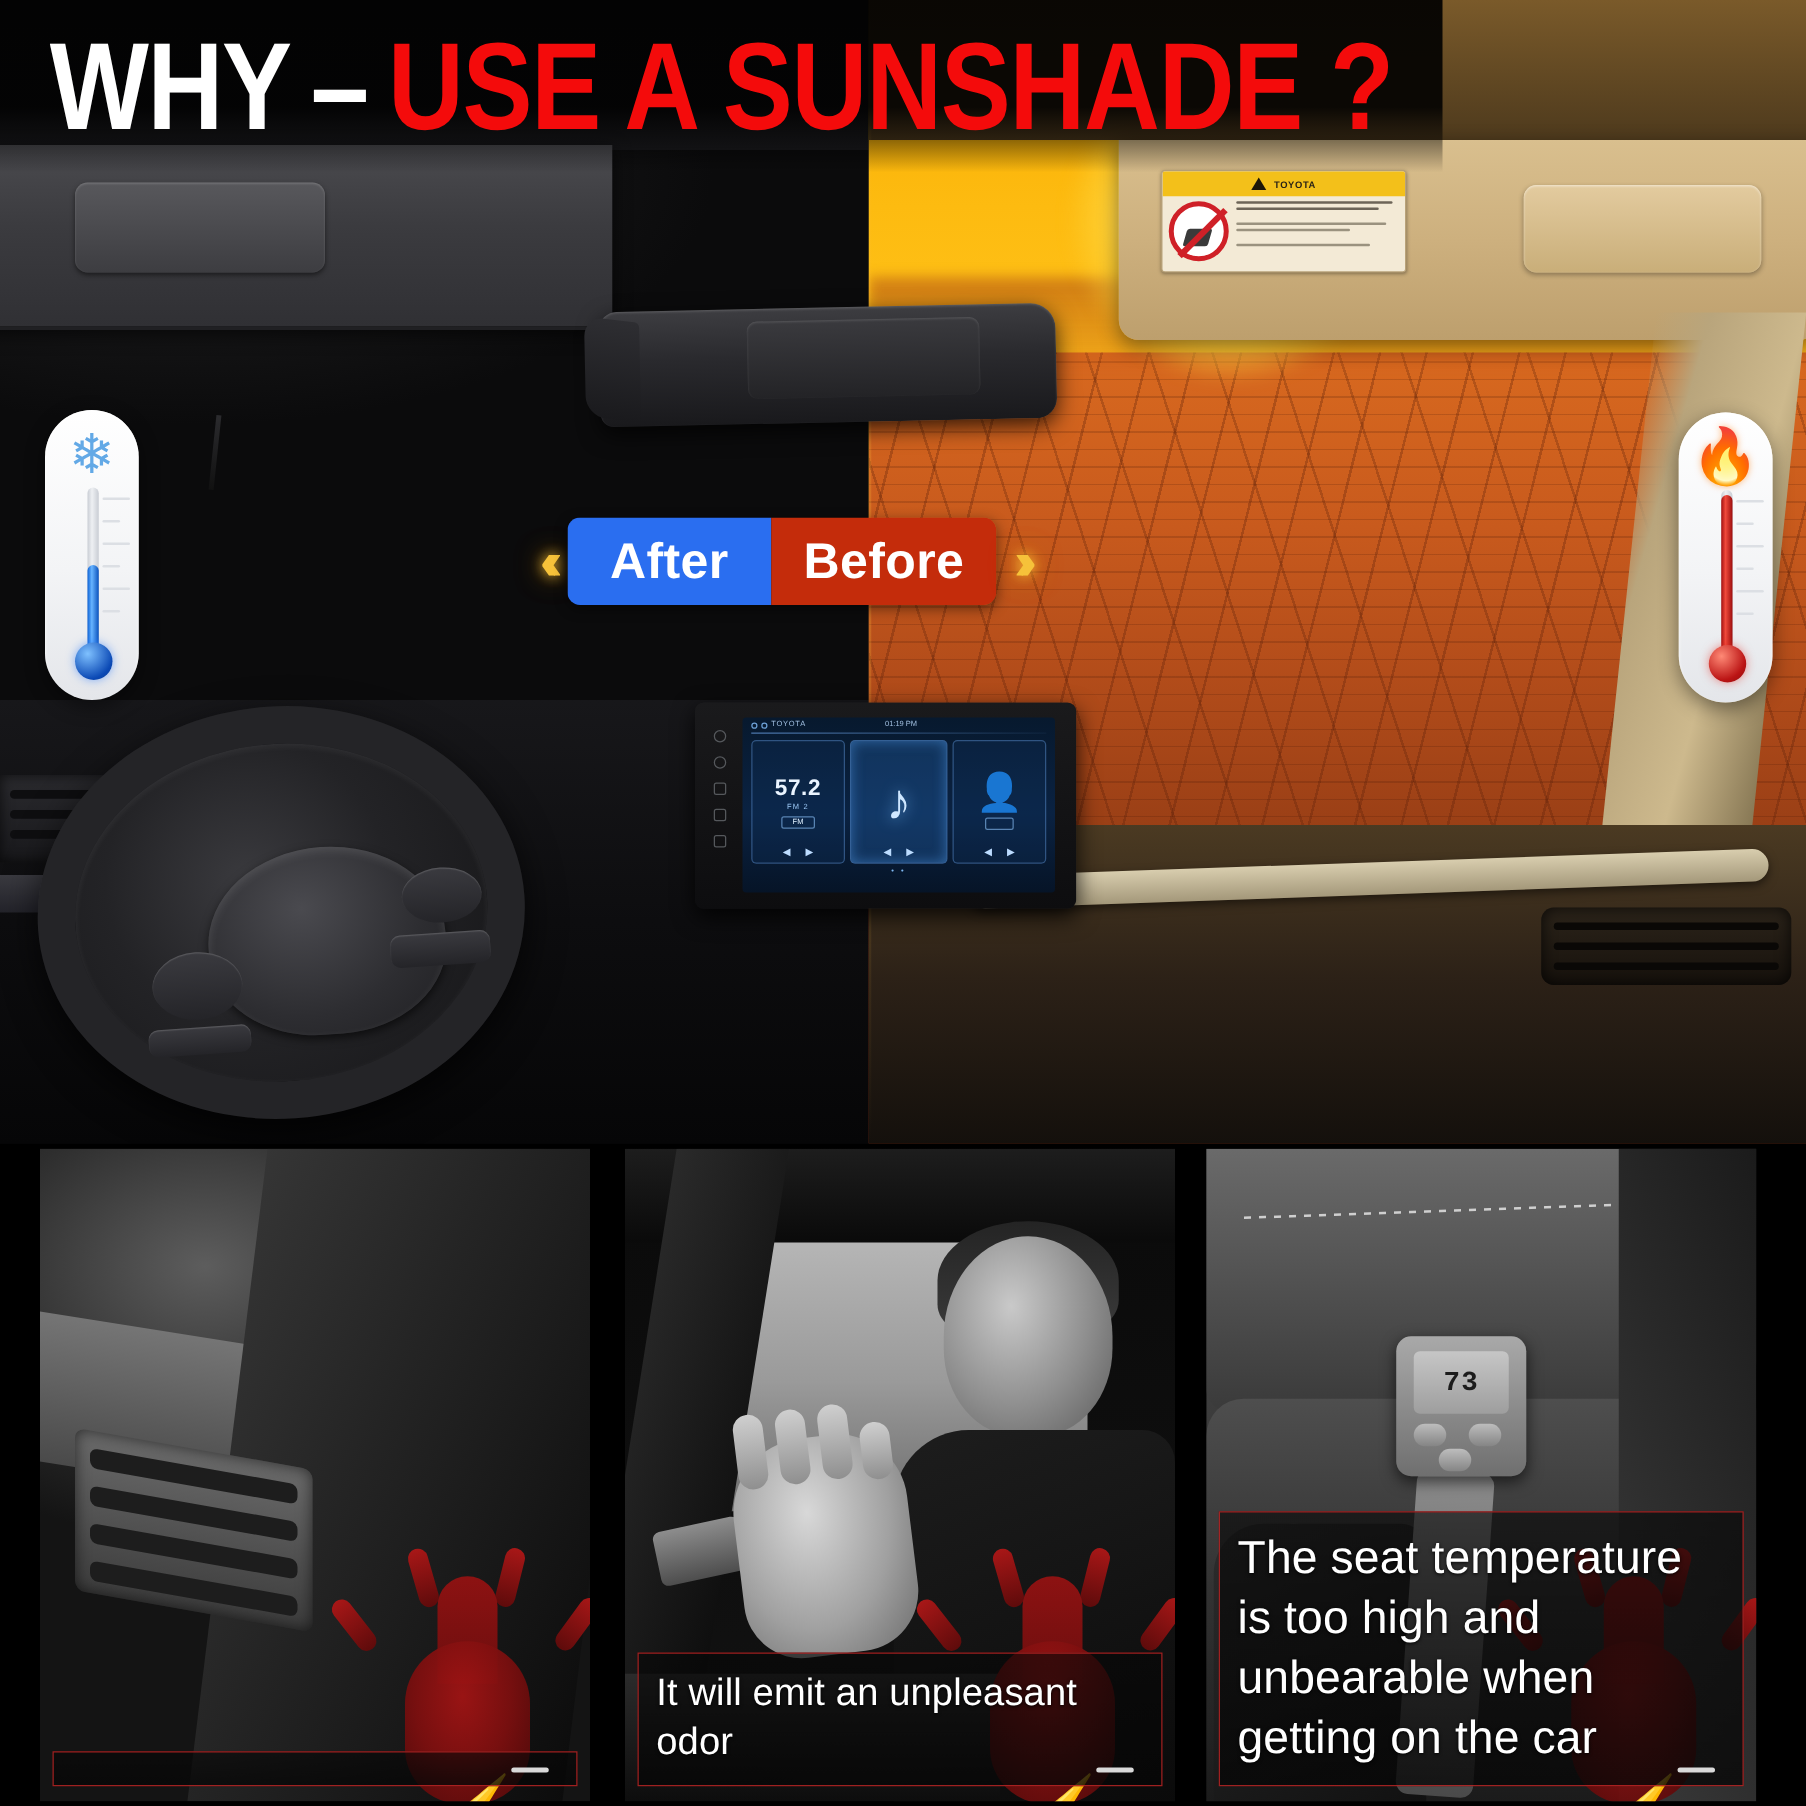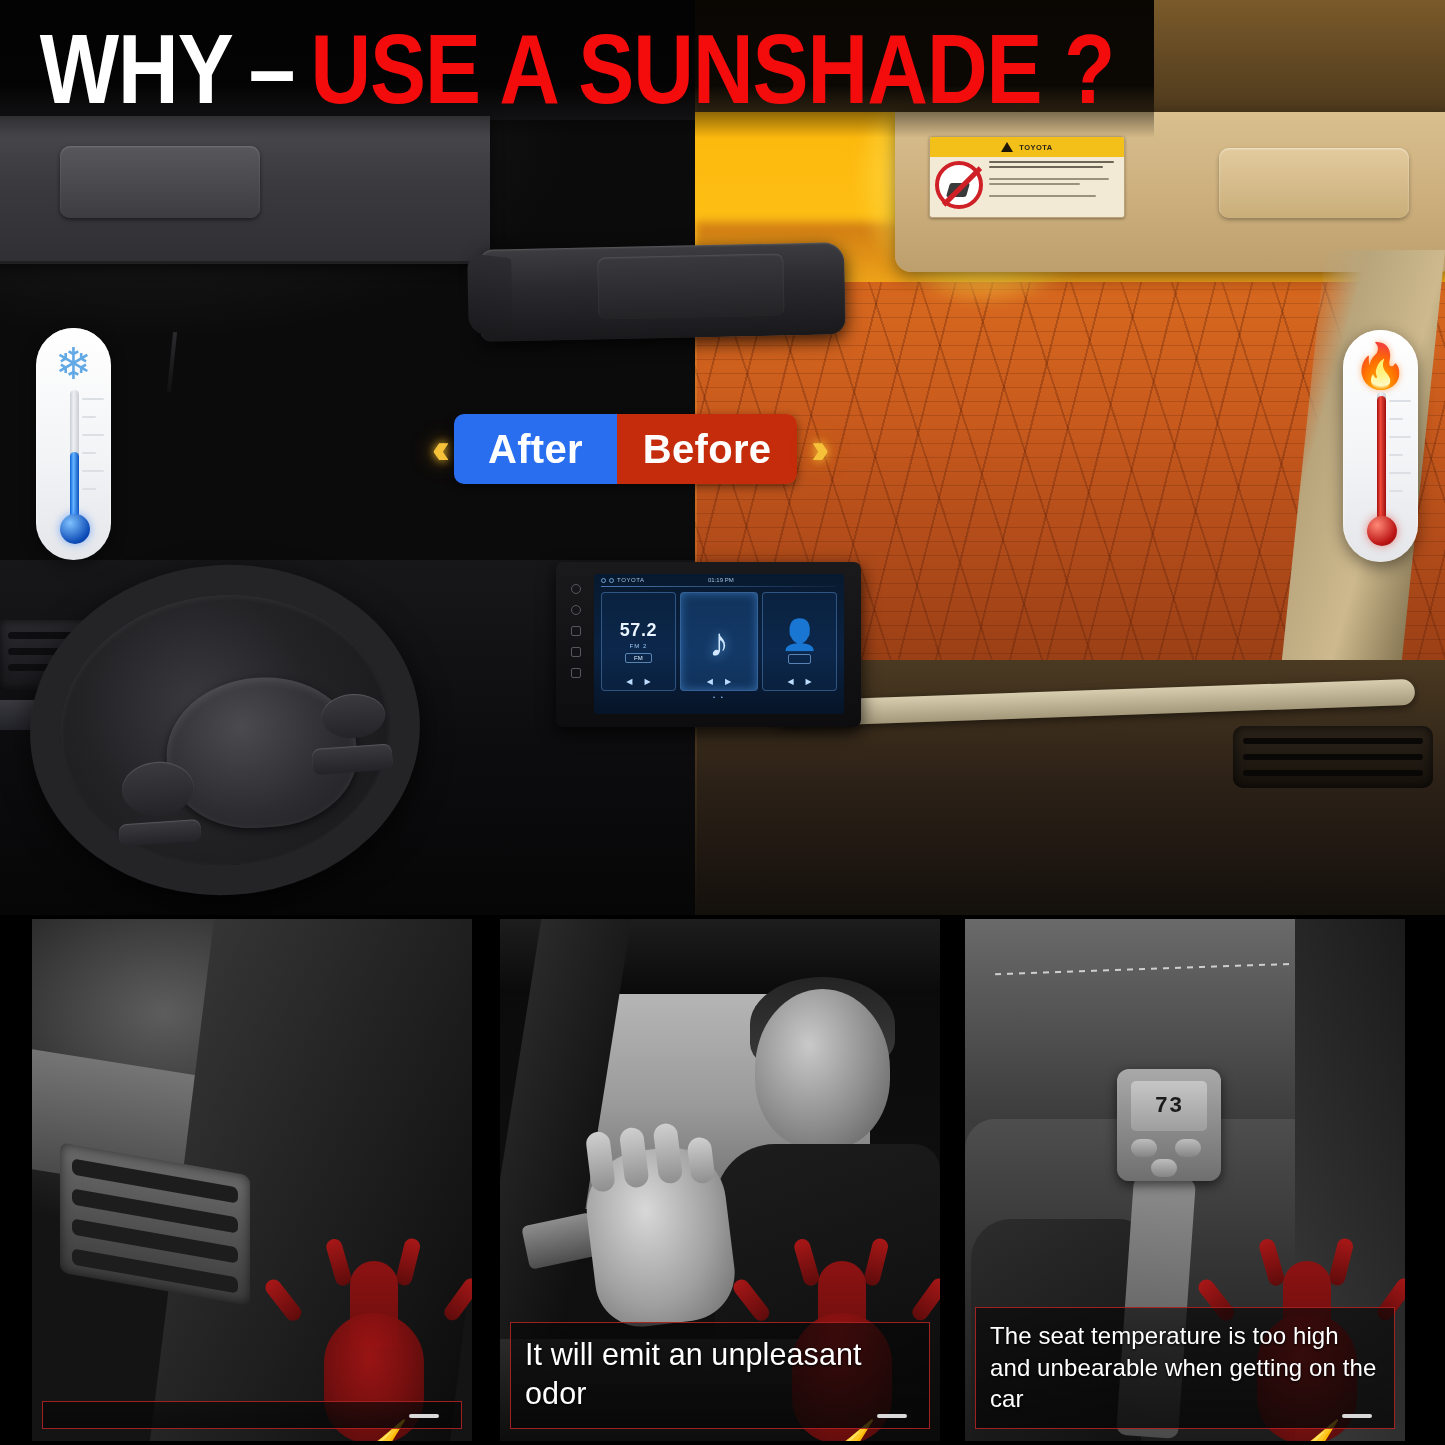--- a/index.html
+++ b/index.html
@@ -382,21 +382,21 @@
   .caption{
     position:absolute; left:10px; bottom:12px; width:420px;
     border:1px solid rgba(210,40,40,.75);
     padding:12px 14px 14px;
     background:linear-gradient(180deg, rgba(6,6,6,.62), rgba(6,6,6,.78));
   }
   .caption p{
     color:#ffffff; font-size:30.5px; line-height:1.30; letter-spacing:.1px;
     text-shadow:0 1px 3px rgba(0,0,0,.95);
   }
-  .cap3 p{ font-size:24px; }
+  .cap3 p{ font-size:37px; }
   .cap-underscore{ position:absolute; right:22px; bottom:10px; width:30px; height:4px;
     background:#d9d9d9; border-radius:2px; }
   .panel-border{ position:absolute; inset:0; border:1px solid rgba(180,30,30,.0); pointer-events:none; }
 </style>
 </head>
 <body>
 
 <div class="stage">
 
   <div class="hero">

